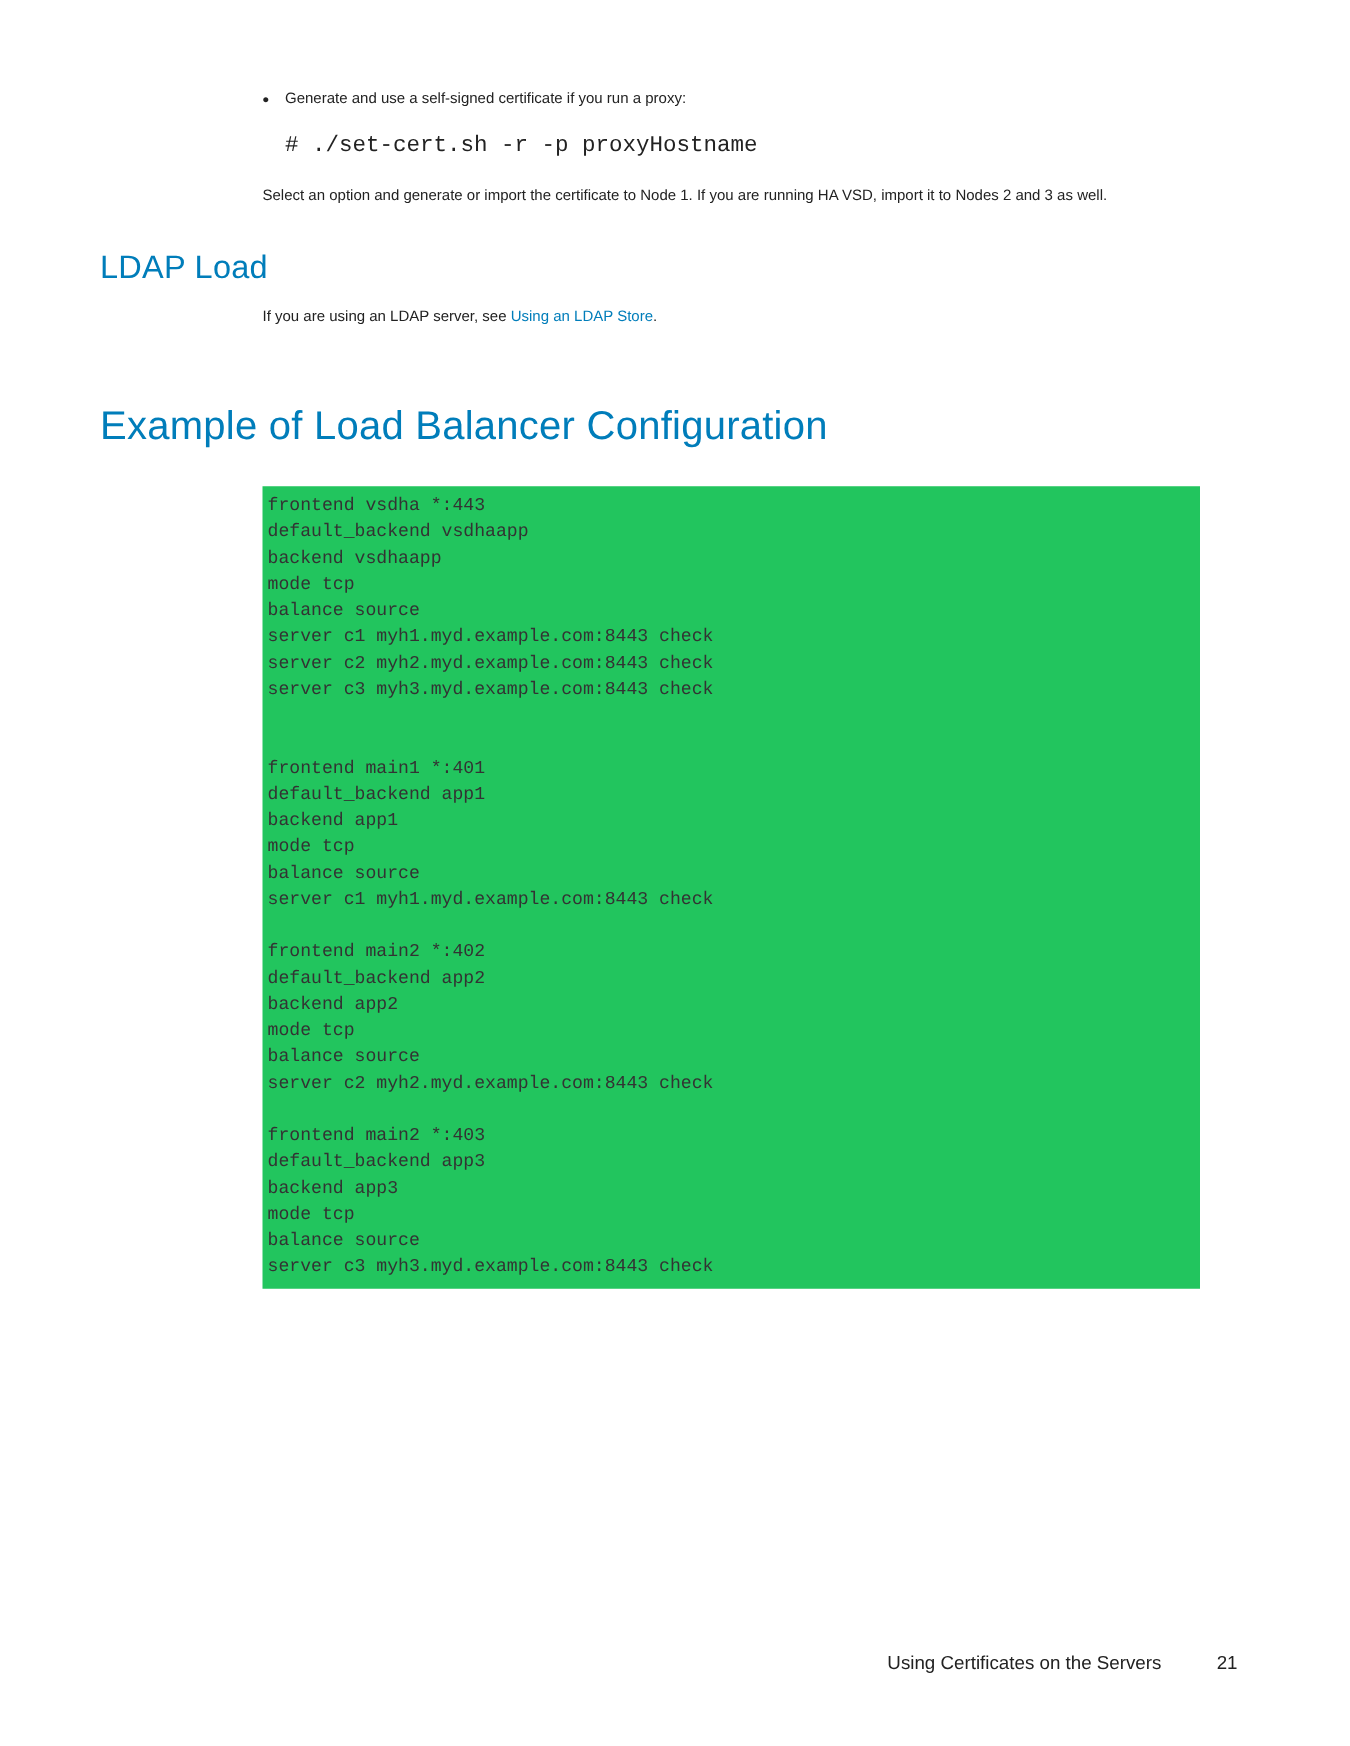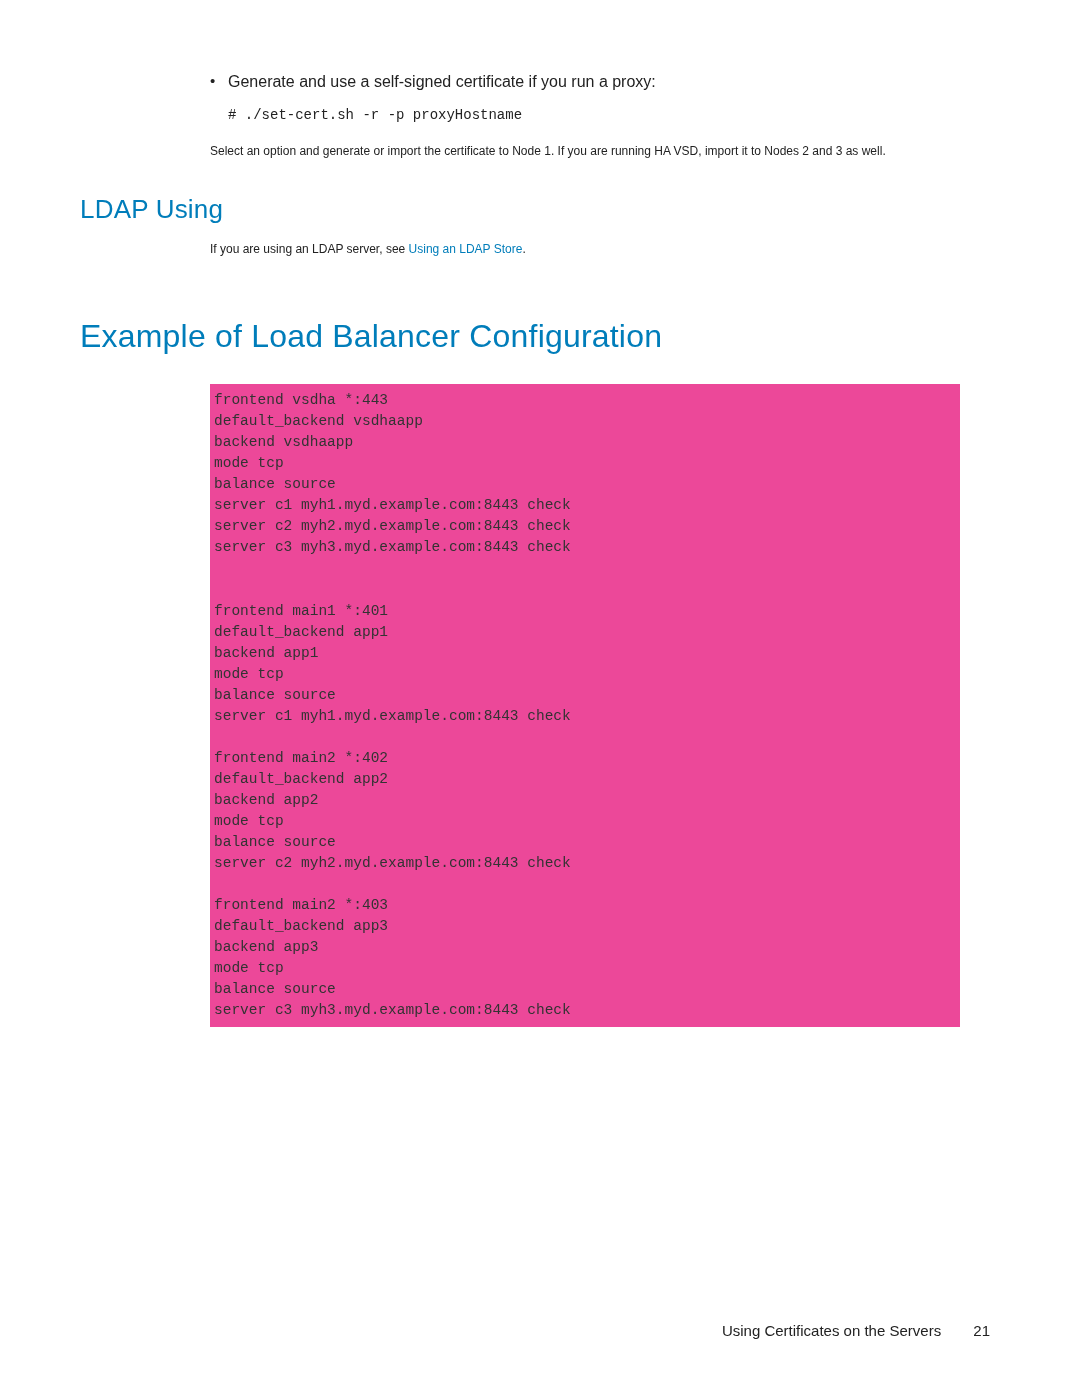--- a/index.html
+++ b/index.html
@@ -27,25 +27,25 @@
     margin-bottom: 10px;
   }
   .bullet-dot {
     width: 18px;
     flex: 0 0 18px;
     font-size: 15px;
     line-height: 1.45;
   }
   .bullet-text {
     flex: 1;
-    font-size: 16px;
+    font-size: 12px;
   }
   .cmd {
     font-family: "Courier New", Courier, monospace;
-    font-size: 14px;
+    font-size: 18px;
     margin-left: 18px;
     margin-top: 12px;
     margin-bottom: 18px;
     white-space: pre;
   }
   .para {
     font-size: 12px;
     margin: 12px 0 18px 0;
   }
   h2 {
@@ -65,60 +65,60 @@
     margin-top: 55px;
     margin-bottom: 25px;
     letter-spacing: 0.2px;
   }
   a.xref {
     color: #007dba;
     text-decoration: none;
     text-align: center;
   }
   .codeblock {
-    background: #ec4899;
+    background: #22c55e;
     font-family: "Courier New", Courier, monospace;
     font-size: 14.5px;
     line-height: 1.45;
     white-space: pre;
     padding: 6px 4px 6px 4px;
     margin-left: 130px;
     margin-right: 30px;
     color: #333;
   }
   .footer {
     position: absolute;
     bottom: 55px;
     right: 90px;
     font-size: 15px;
     font-weight: 300;
   }
   .footer .pn {
     display: inline-block;
-    margin-left: 28px;
+    margin-left: 40px;
   }
 </style>
 </head>
 <body>
 
 <div class="page">
 
   <div class="content-col">
 
     <div class="bullet-row">
       <div class="bullet-dot">•</div>
       <div class="bullet-text">Generate and use a self-signed certificate if you run a proxy:</div>
     </div>
 
     <div class="cmd"># ./set-cert.sh -r -p proxyHostname</div>
 
     <div class="para">Select an option and generate or import the certificate to Node 1. If you are running HA VSD, import it to Nodes 2 and 3 as well.</div>
   </div>
 
-  <h2 class="section">LDAP Using</h2>
+  <h2 class="section">LDAP Load</h2>
 
   <div class="content-col">
     <div class="para">
       <span>If you are using an LDAP server, see </span><a class="xref" href="#">Using an LDAP Store</a><span>.</span>
     </div>
   </div>
 
   <h2 class="bigsection">Example of Load Balancer Configuration</h2>
 
   <div class="codeblock">frontend vsdha *:443

